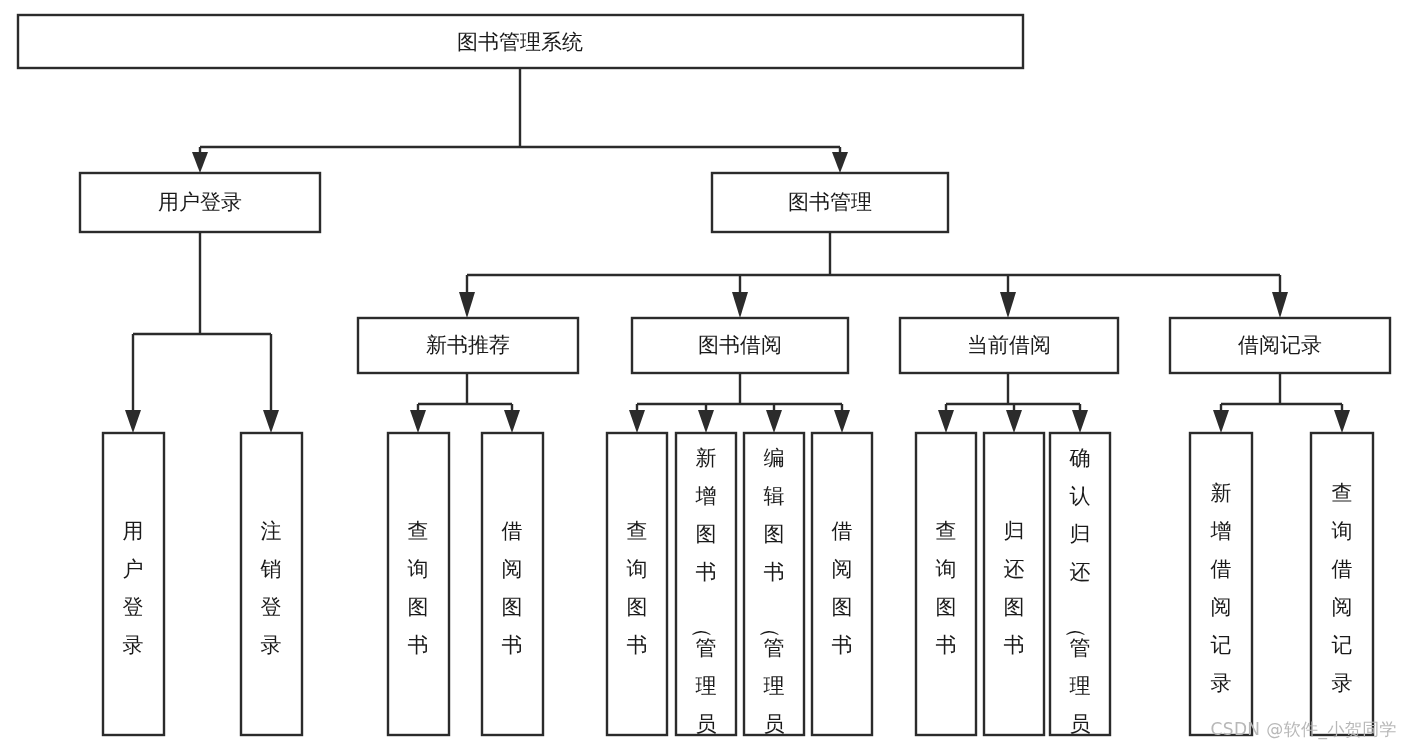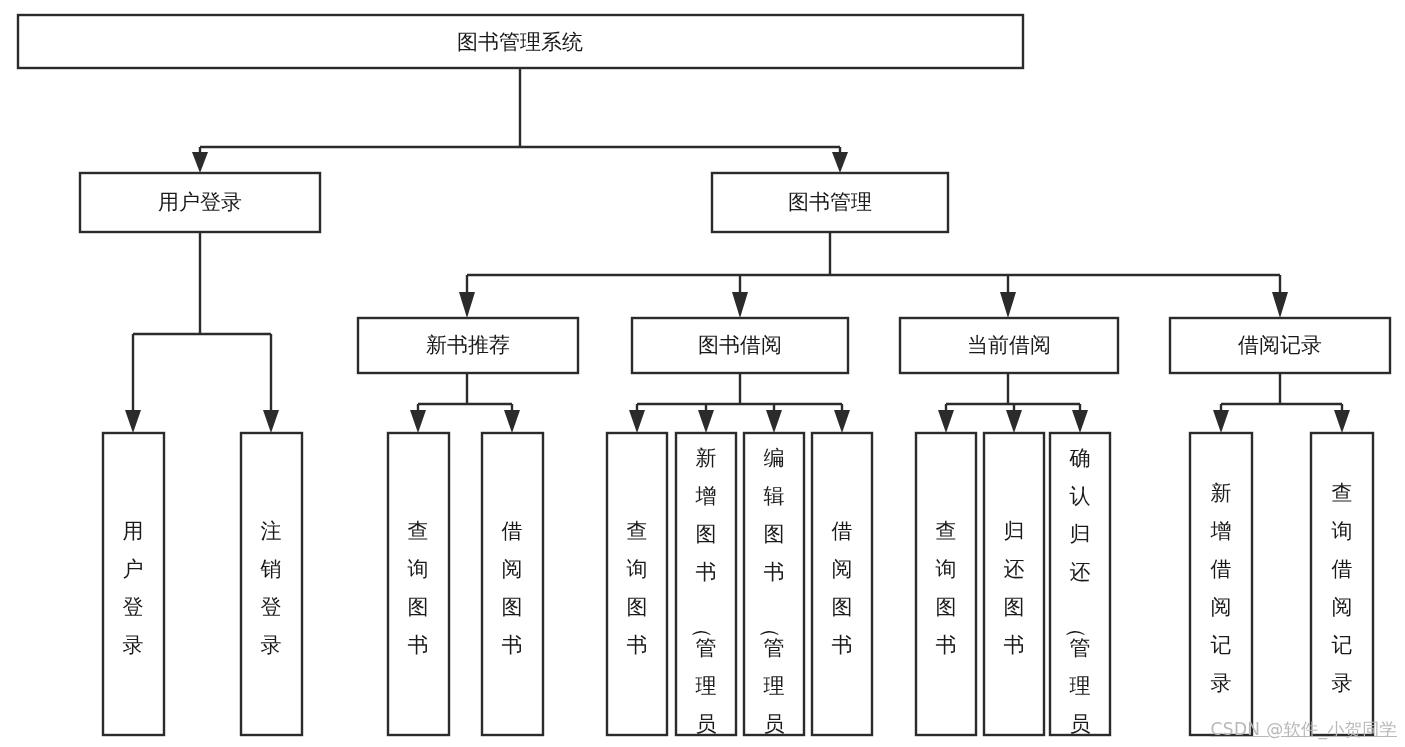--- a/index.html
+++ b/index.html
@@ -57,21 +57,20 @@
   .watermark {
     position: absolute;
     right: 8px;
     bottom: 6px;
     font-family: "DejaVu Sans", "Liberation Sans", sans-serif;
     font-size: 17px;
     color: #b8b8b8;
     letter-spacing: 0.4px;
     white-space: nowrap;
     user-select: none;
-    text-decoration: underline;
   }
 </style>
 </head>
 <body>
 
 <div id="diagram-root">
   <svg class="diagram-canvas" viewBox="0 0 1405 747" xmlns="http://www.w3.org/2000/svg">
 
     <g>
       <path class="connector" d="M520,68 L520,147 M200,147 L840,147 M200,147 L200,162 M840,147 L840,162"></path>

